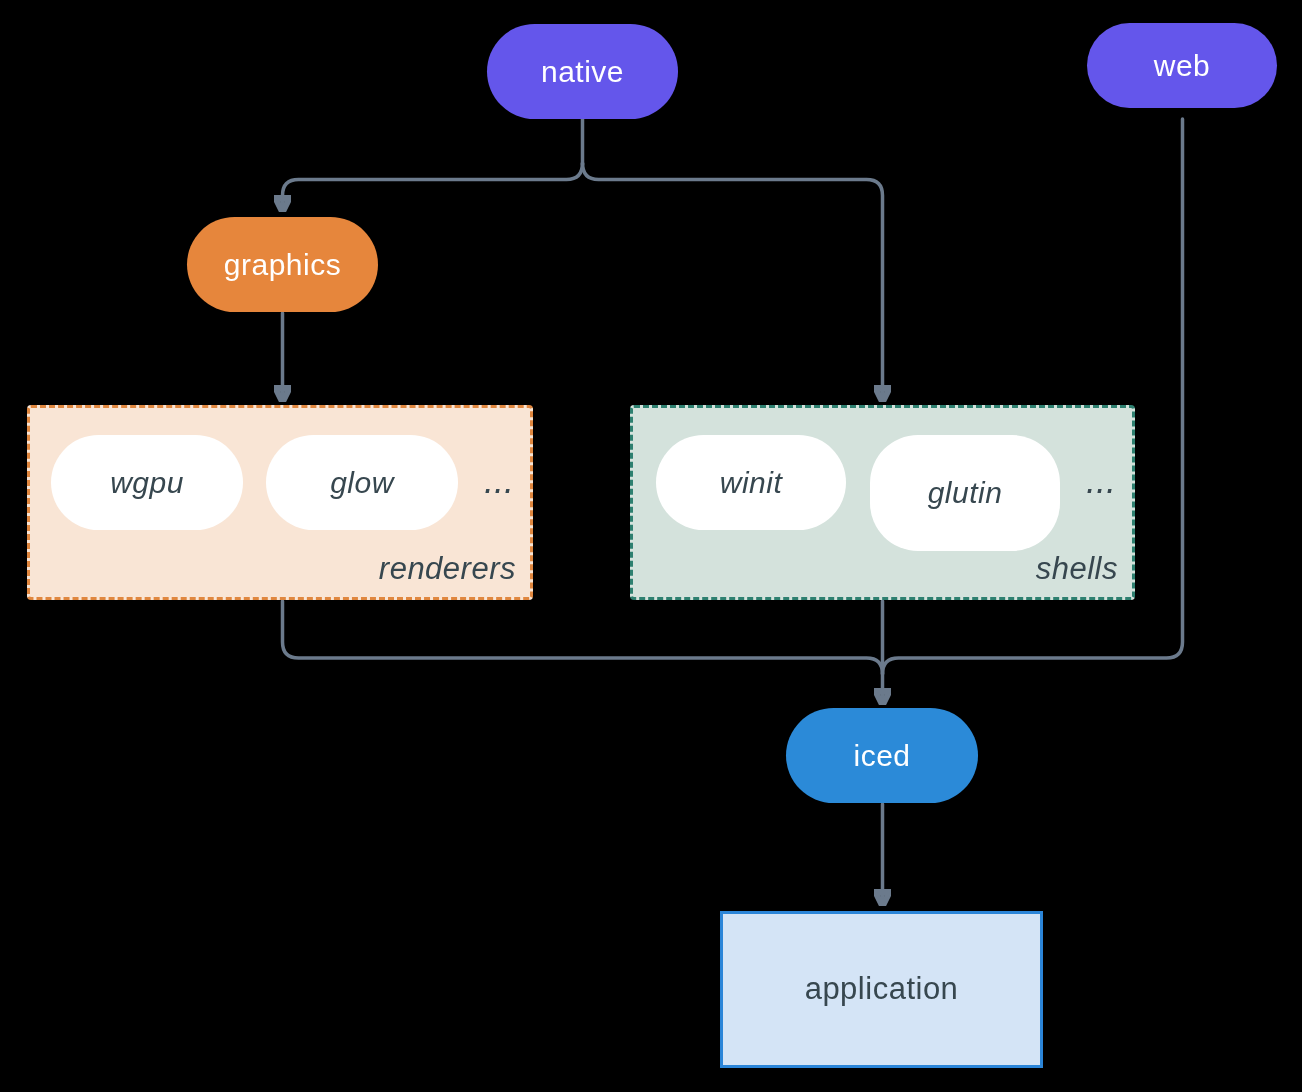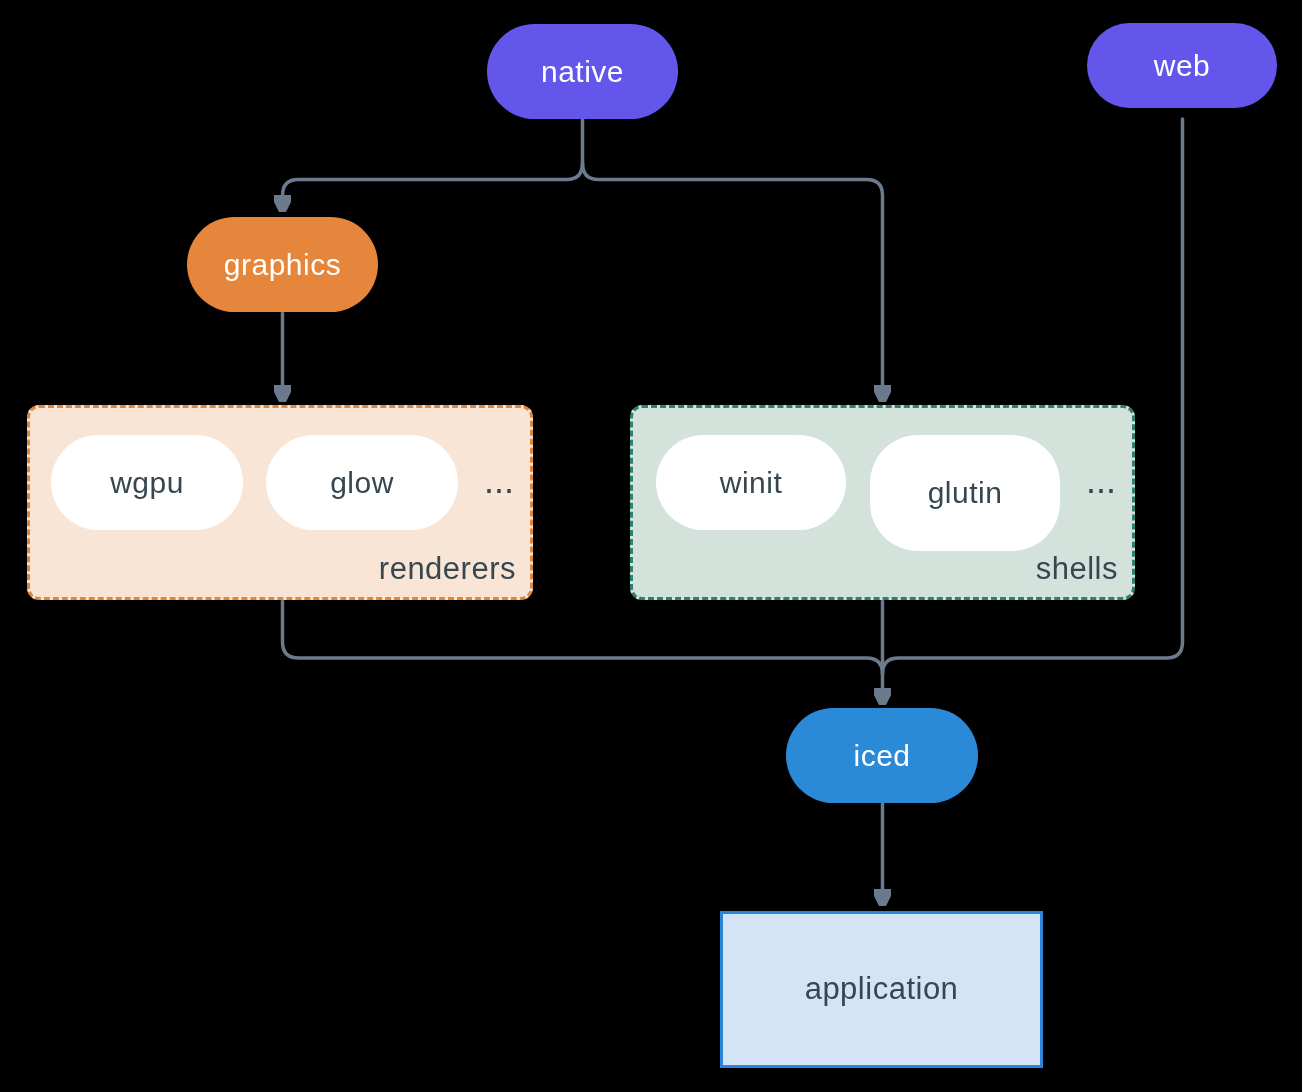--- a/index.html
+++ b/index.html
@@ -42,21 +42,22 @@
   .node.graphics { color: #ffffff; background: var(--orange, #e6863c); }
   .node.iced { color: #ffffff; background: var(--blue, #2b8ad8); text-align: right; }
   .node.white {
     background: #ffffff;
     color: var(--pill-text-dark, #37474f);
   }
   .group {
     position: absolute;
     z-index: 2;
     box-sizing: border-box;
-    border-radius: 12px;
+    border-radius: 4px;
+    font-style: italic;
   }
   .group.renderers {
     background: var(--renderers-fill, #f9e5d5);
     border: 3px dashed var(--renderers-border, #e0873f);
   }
   .group.shells {
     background: var(--shells-fill, #d4e2dc);
     border: 3px dashed var(--shells-border, #2e8070);
   }
   .group .inner-pill { position: absolute; }

